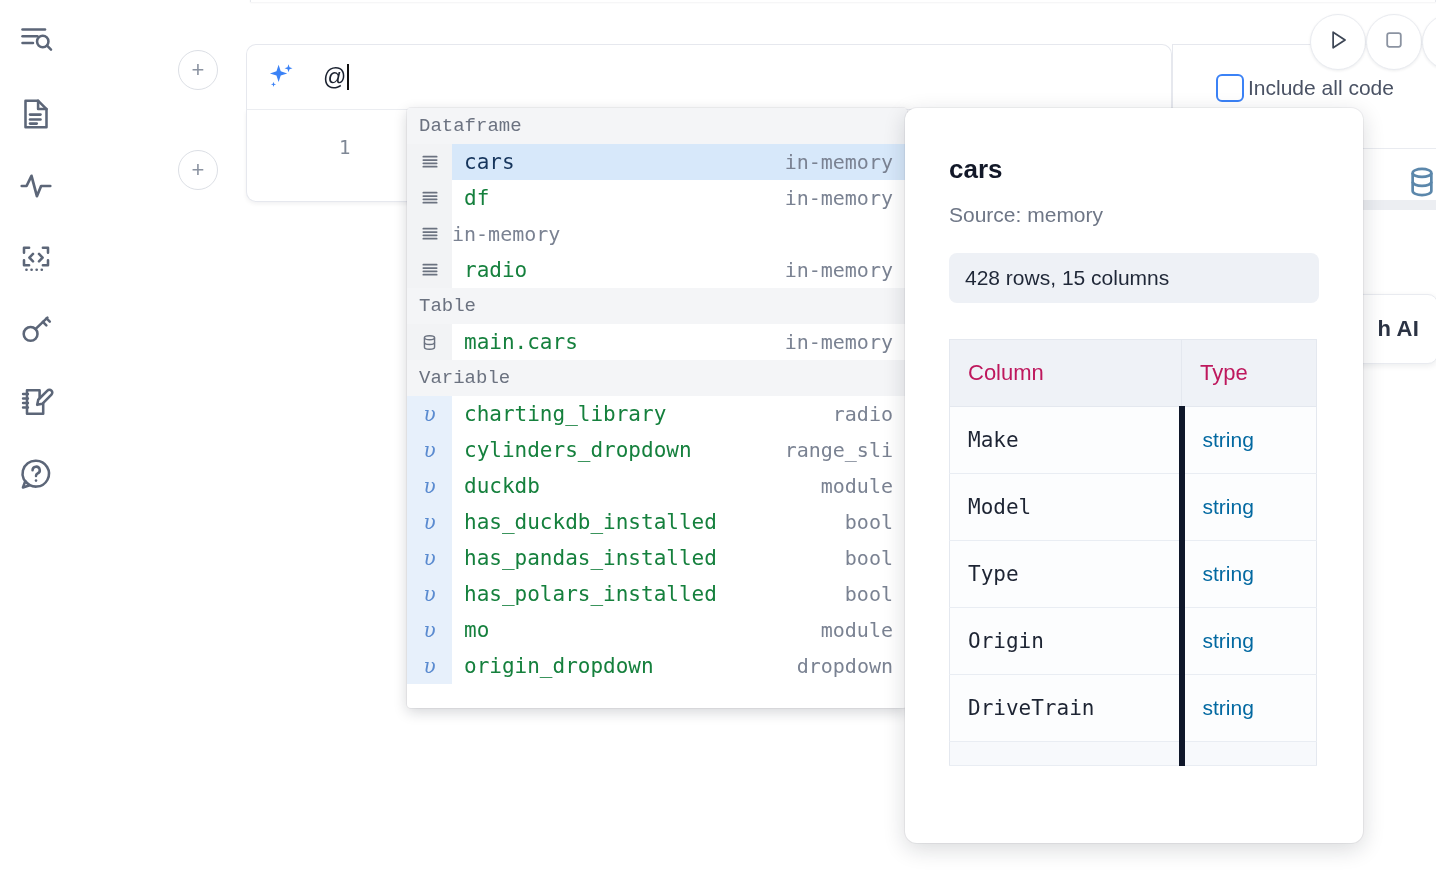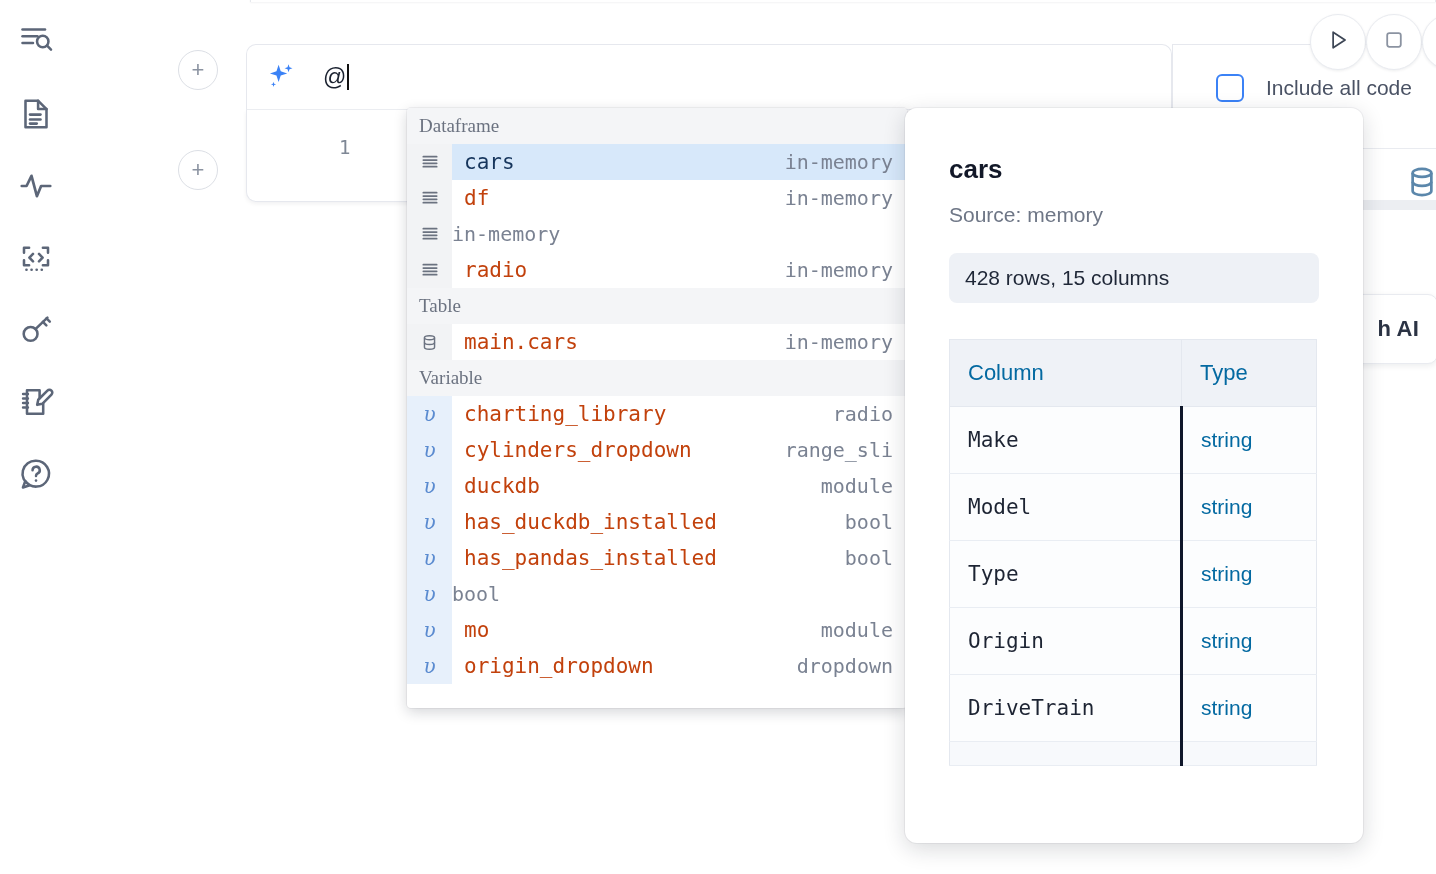--- a/index.html
+++ b/index.html
@@ -78,21 +78,21 @@
     position:absolute; left:92px; top:26px;
     font-family:"DejaVu Sans Mono","Liberation Mono",monospace;
     font-size:19px; color:#7e8795;
   }
 
   
   .right-pane { position:absolute; left:1100px; top:44px; right:0; height:160px; }
   .rp-divider { position:absolute; left:0; top:0; width:1px; height:160px; background:#e6e8ee; }
   .rp-top-line { position:absolute; left:0; top:0; width:336px; height:1px; background:#e6e8ee; }
   .include-row {
-    position:absolute; left:44px; top:30px; display:flex; align-items:center; gap:22px;
+    position:absolute; left:44px; top:30px; display:flex; align-items:center; gap:4px;
   }
   .chk {
     width:28px; height:28px; border:2px solid #3b82f6; border-radius:6px; background:#fff;
     cursor:pointer; flex:none;
   }
   .include-label { font-size:21px; color:#4a5264; white-space:nowrap; }
 
   
   .circ {
     position:absolute; width:56px; height:56px; border-radius:50%;
@@ -123,38 +123,38 @@
   
   .ac {
     position:absolute; left:335px; top:108px; width:500px; height:600px;
     background:#ffffff; border-radius:4px;
     box-shadow: 0 4px 14px rgba(16,24,40,.18), 0 0 0 1px rgba(16,24,40,.05);
     overflow:hidden; z-index:30;
   }
   .ac-group {
     height:36px; line-height:36px; padding-left:12px;
     background:#f4f5f7; color:#6b7280;
-    font-family:Liberation Serif, serif;
+    font-family:Liberation Mono, monospace;
     font-size:19px;
   }
   .ac-item {
     display:flex; align-items:center; height:36px; cursor:pointer;
     background:#ffffff;
   }
   .ac-item.sel { background:#d7e8fa; }
   .ac-gutter {
     width:45px; height:36px; flex:none;
     display:flex; align-items:center; justify-content:center;
     background:#f2f3f5;
   }
   .ac-item.var .ac-gutter { background:#e7f0fb; }
   .ac-name {
     flex:1; padding-left:12px;
     font-family:"DejaVu Sans Mono","Liberation Mono",monospace;
-    font-size:21px; color:#c2410c; white-space:nowrap;
+    font-size:21px; color:#15803d; white-space:nowrap;
   }
   .ac-item.sel .ac-name { color:#16355c; }
   .ac-meta {
     padding-right:14px;
     font-family:"DejaVu Sans Mono","Liberation Mono",monospace;
     font-size:20px; color:#7a8292; white-space:nowrap;
   }
   .ac-vglyph {
     font-family:"DejaVu Serif", serif; font-style:italic;
     font-size:20px; color:#5b8bd0;
@@ -171,28 +171,28 @@
   .dp-source { font-size:21px; color:#6e7686; margin-top:18px; }
   .dp-badge {
     margin-top:26px; background:#eef1f6; border-radius:8px;
     padding:13px 16px; font-size:21px; color:#1f2737;
   }
   .dp-table {
     margin-top:36px; width:368px; border-collapse:collapse;
     border:1px solid #e4e8ef;
   }
   .dp-table th {
-    text-align:left; background:#eff2f7; color:#0369a1;
+    text-align:left; background:#eff2f7; color:#be185d;
     font-weight:400; font-size:22px; padding:20px 18px;
     border-right:1px solid #e4e8ef; border-bottom:1px solid #e4e8ef;
   }
   .dp-table th:last-child { border-right:none; }
   .dp-table td {
     font-size:21px; padding:21px 18px;
-    border-right:3px solid #0f172a; border-bottom:1px solid #e9edf3;
+    border-right:6px solid #0f172a; border-bottom:1px solid #e9edf3;
     background:#fcfdfe;
   }
   .dp-table td:last-child { border-right:none; }
   .dp-table td.col {
     font-family:"DejaVu Sans Mono","Liberation Mono",monospace;
     color:#1d2433; width:232px;
   }
   .dp-table td.typ { color:#0369a1; }
   .dp-table tr.ghost td { height:24px; padding:0; background:#f7f9fc; }
 </style>
@@ -413,20 +413,21 @@
           <div class="ac-gutter">
             <span class="ac-vglyph">υ</span>
           </div>
           <div class="ac-name">has_pandas_installed</div>
           <div class="ac-meta">bool</div>
         </div>
         <div class="ac-item var">
           <div class="ac-gutter">
             <span class="ac-vglyph">υ</span>
           </div>
+          <div class="ac-name">has_polars_installed</div>
           <div class="ac-meta">bool</div>
         </div>
         <div class="ac-item var">
           <div class="ac-gutter">
             <span class="ac-vglyph">υ</span>
           </div>
           <div class="ac-name">mo</div>
           <div class="ac-meta">module</div>
         </div>
         <div class="ac-item var">

